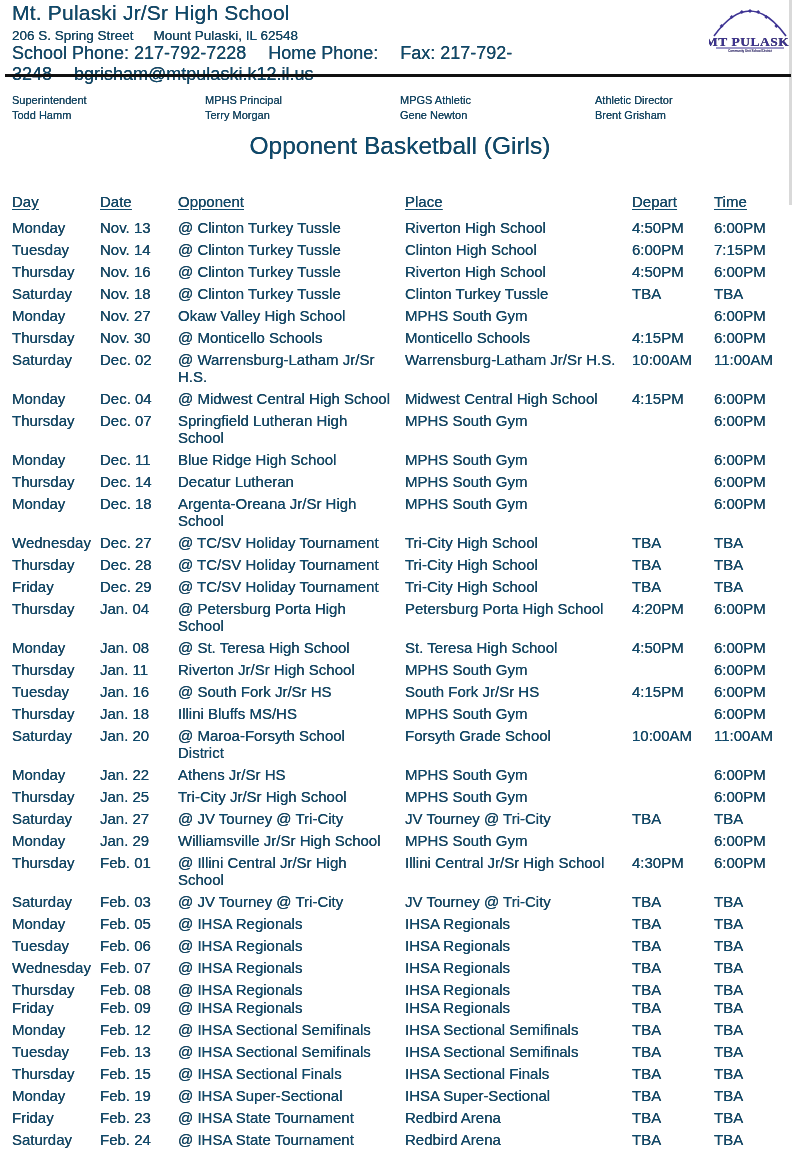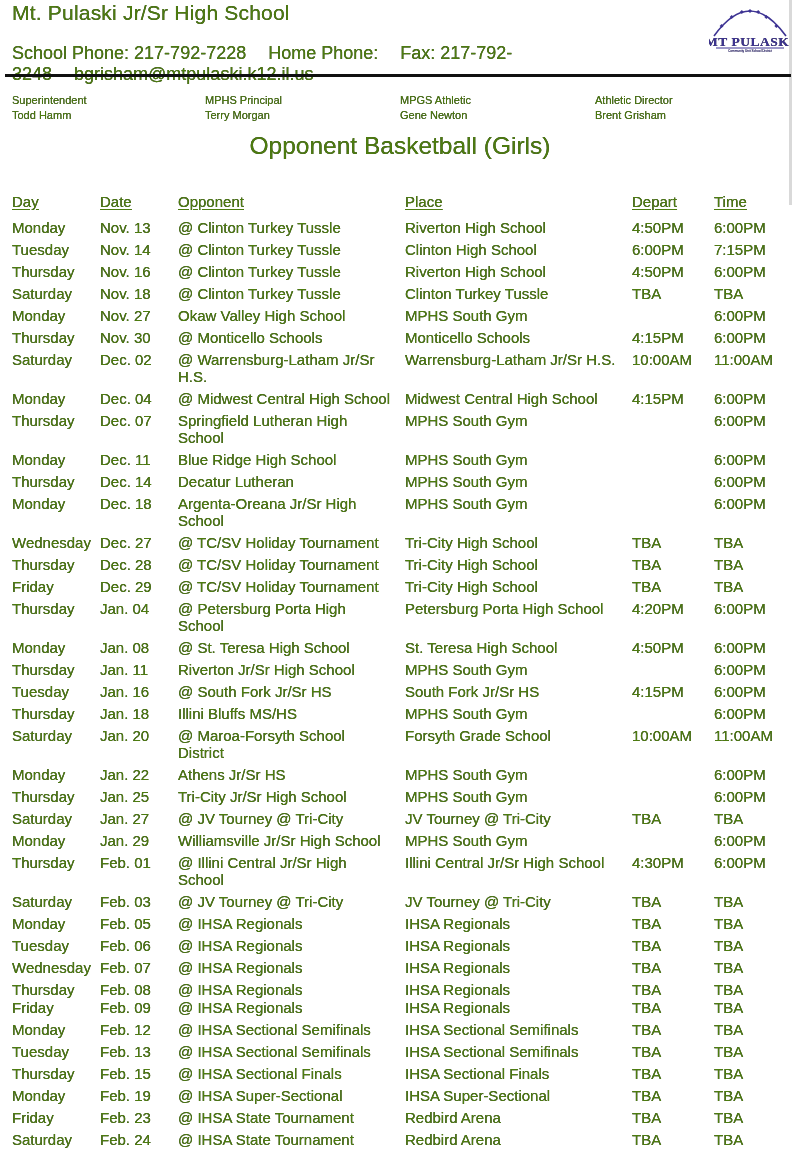--- a/index.html
+++ b/index.html
@@ -1,18 +1,18 @@
 <!DOCTYPE html>
 <html><head>
 <meta charset="utf-8">
 <style>
   html,body { margin:0; padding:0; background:#fff; }
   .page {
     position:relative; width:800px; height:1155px; background:#ffffff;
-    font-family:"Liberation Sans", sans-serif; color:#4d7c0f;
+    font-family:"Liberation Sans", sans-serif; color:#0c4a6e;
     overflow:hidden;
     text-shadow: 0 0 0.55px rgba(0,0,0,0.85); 
   }
   .school-name { position:absolute; left:12px; top:1px; font-size:21px; letter-spacing:0.2px; }
   .address-line { position:absolute; left:12px; top:28px; font-size:13.5px; }
   .address-line .street { margin-right:20px; }
   .contact-line { position:absolute; left:12px; top:43px; font-size:18px; }
   .contact-line .seg { margin-right:22px; }
   .logo { position:absolute; top:5px; right:9px; width:82px; height:48px; }
   .scan-edge { position:absolute; left:789px; top:0; width:3px; height:205px; background:#d9d9d9; }
@@ -31,20 +31,23 @@
   th.h-opp { padding-left:22px; } th.h-place { padding-left:42px; }
   th.h-depart { padding-left:13px; } th.h-time { padding-left:9px; }
 </style>
 </head>
 <body>
 
 <div class="page">
 
   <div class="school-name">Mt. Pulaski Jr/Sr High School</div>
 
+  <div class="address-line">
+    <span class="street">206 S. Spring Street</span><span>Mount Pulaski, IL  62548</span>
+  </div>
 
   <div class="contact-line">
     <span class="seg">School Phone: 217-792-7228</span><span class="seg">Home Phone:</span><span class="seg">Fax: 217-792-3248</span><span>bgrisham@mtpulaski.k12.il.us</span>
   </div>
 
   <svg class="logo" viewBox="0 0 82 48" xmlns="http://www.w3.org/2000/svg">
     <path d="M 5 31 Q 41 -19 77 31" fill="none" stroke="#3d3393" stroke-width="1.6"></path>
     <g fill="#3d3393">
       <path d="M12.6 19 l2 2 -2 2 -2 -2 Z"></path>
       <path d="M22.7 10 l2 2 -2 2 -2 -2 Z"></path>

